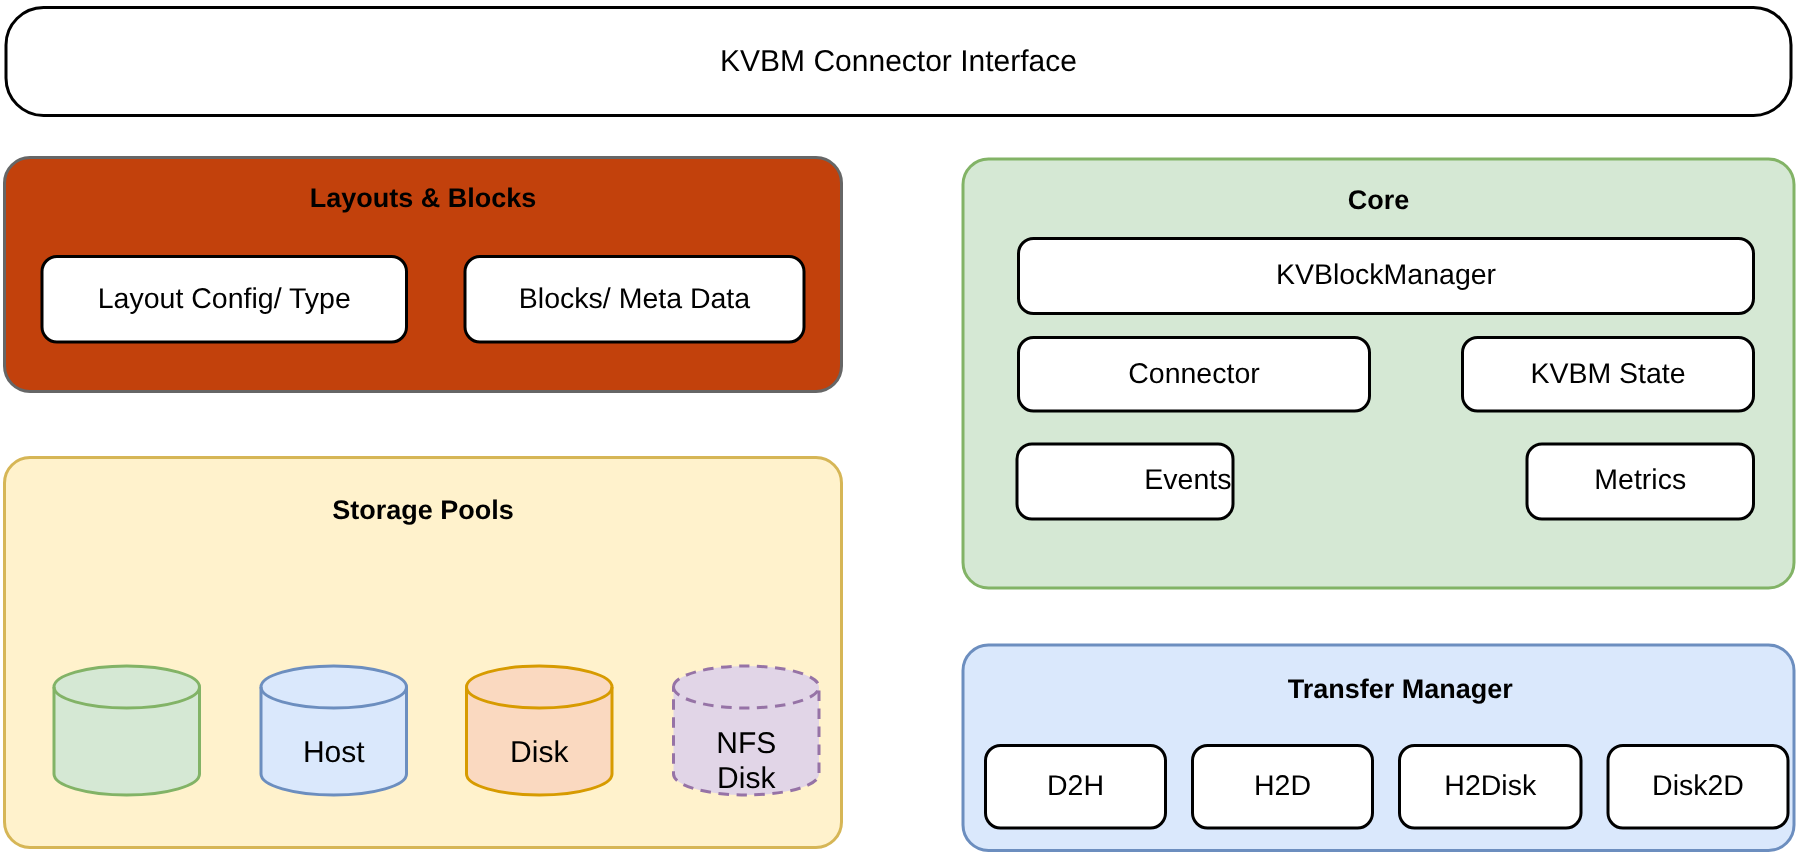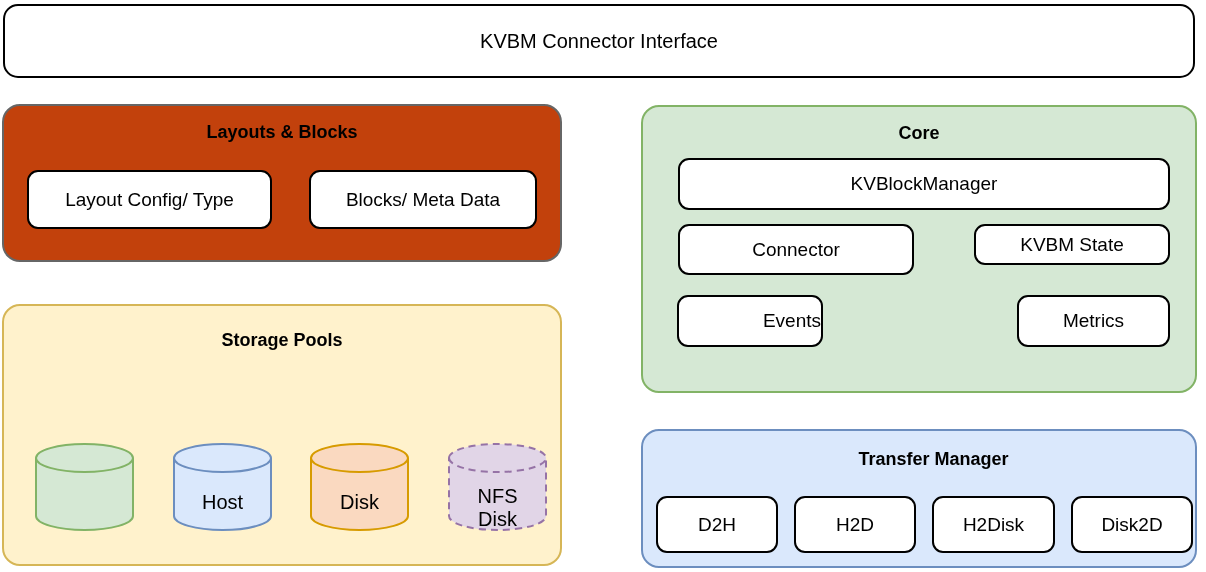--- a/index.html
+++ b/index.html
@@ -18,21 +18,21 @@
 
   .abs { position: absolute; box-sizing: border-box; }
 
   
   #connector-bar {
     left: 3px;
     top: 4px;
     width: 1192px;
     height: 74px;
     border: 2px solid #000000;
-    border-radius: 15px;
+    border-radius: 26px;
     background: #ffffff;
     display: flex;
     align-items: center;
     justify-content: center;
     font-size: 20px;
   }
 
   
   .panel {
     border-radius: 18px;
@@ -99,21 +99,21 @@
     white-space: nowrap;
   }
 
   
   #node-layout-config { left: 27px;  top: 170px; width: 245px; height: 59px; }
   #node-blocks-meta   { left: 309px; top: 170px; width: 228px; height: 59px; }
 
   
   #node-kvblockmanager { left: 678px; top: 158px; width: 492px; height: 52px; }
   #node-scheduler      { left: 678px; top: 224px; width: 236px; height: 51px; }
-  #node-kvbm-state     { left: 974px; top: 224px; width: 196px; height: 41px; }
+  #node-kvbm-state     { left: 974px; top: 224px; width: 196px; height: 51px; }
   #node-events         { left: 677px; top: 295px; width: 146px; height: 52px; justify-content: flex-end; }
   #node-metrics        { left: 1017px;top: 295px; width: 153px; height: 52px; }
 
   
   #node-d2h    { left: 656px;  top: 496px; width: 122px; height: 57px; }
   #node-h2d    { left: 794px;  top: 496px; width: 122px; height: 57px; }
   #node-h2disk { left: 932px;  top: 496px; width: 123px; height: 57px; }
   #node-disk2d { left: 1071px; top: 496px; width: 122px; height: 57px; }
 
   

